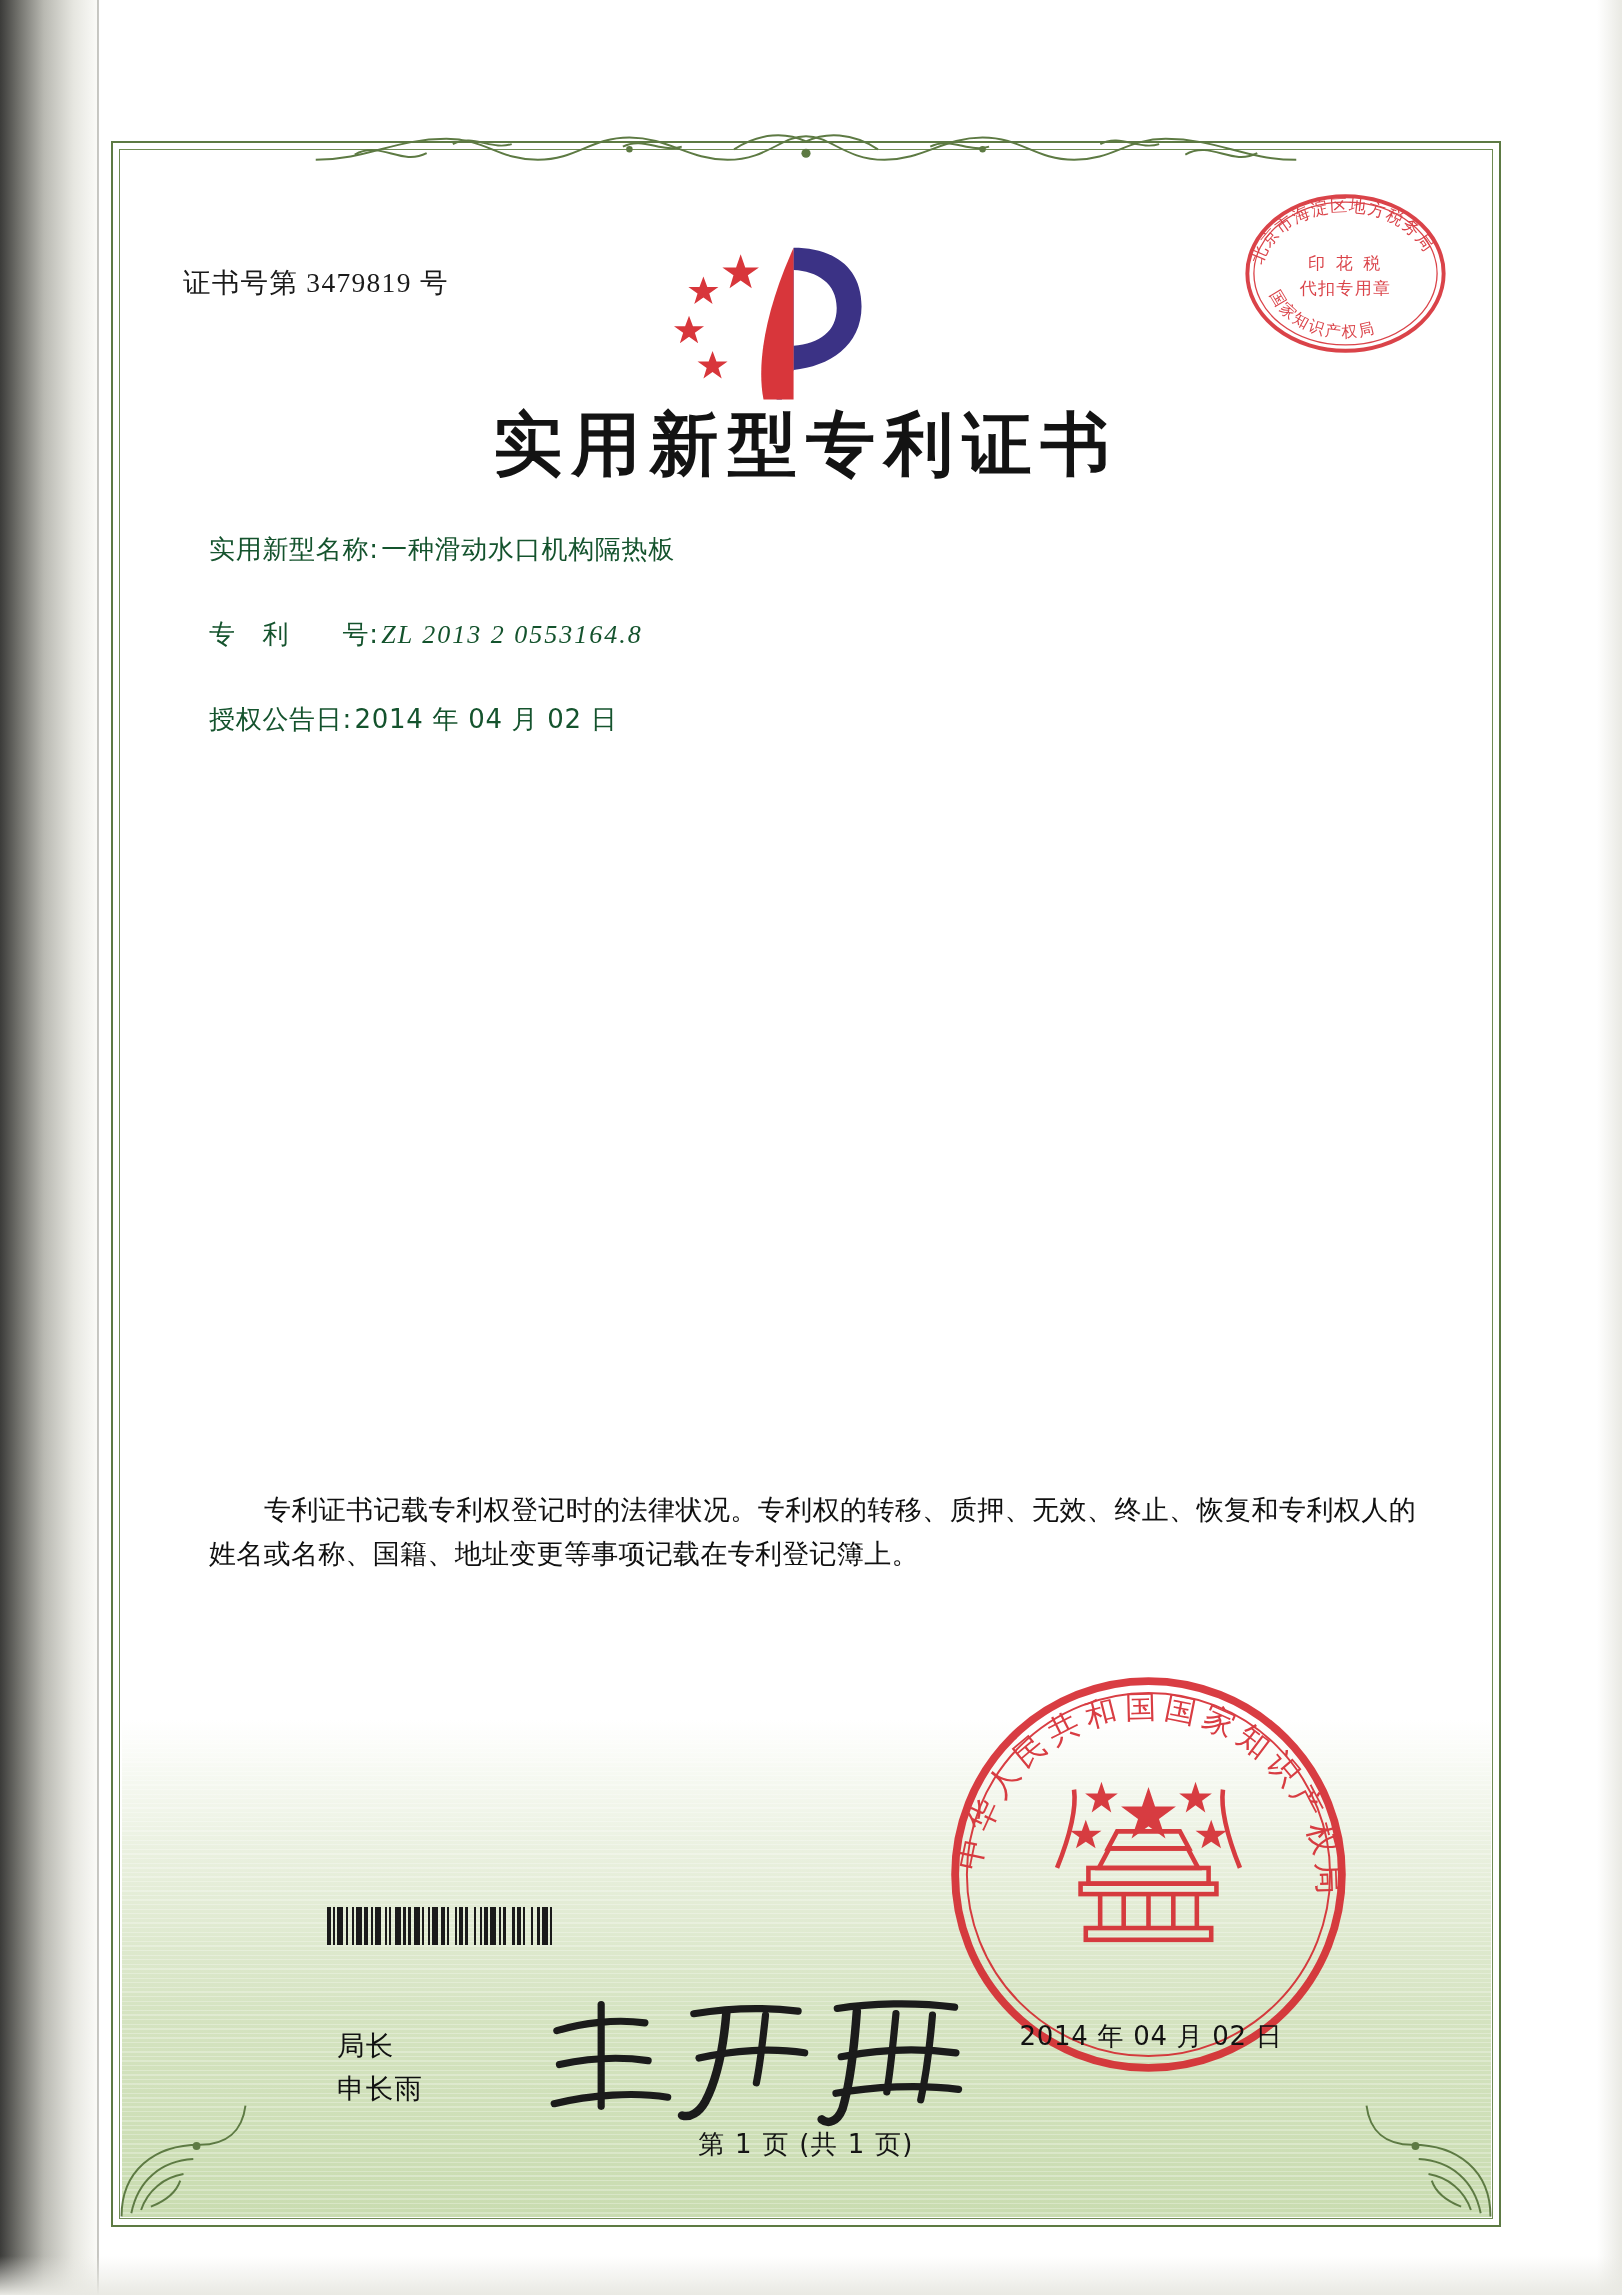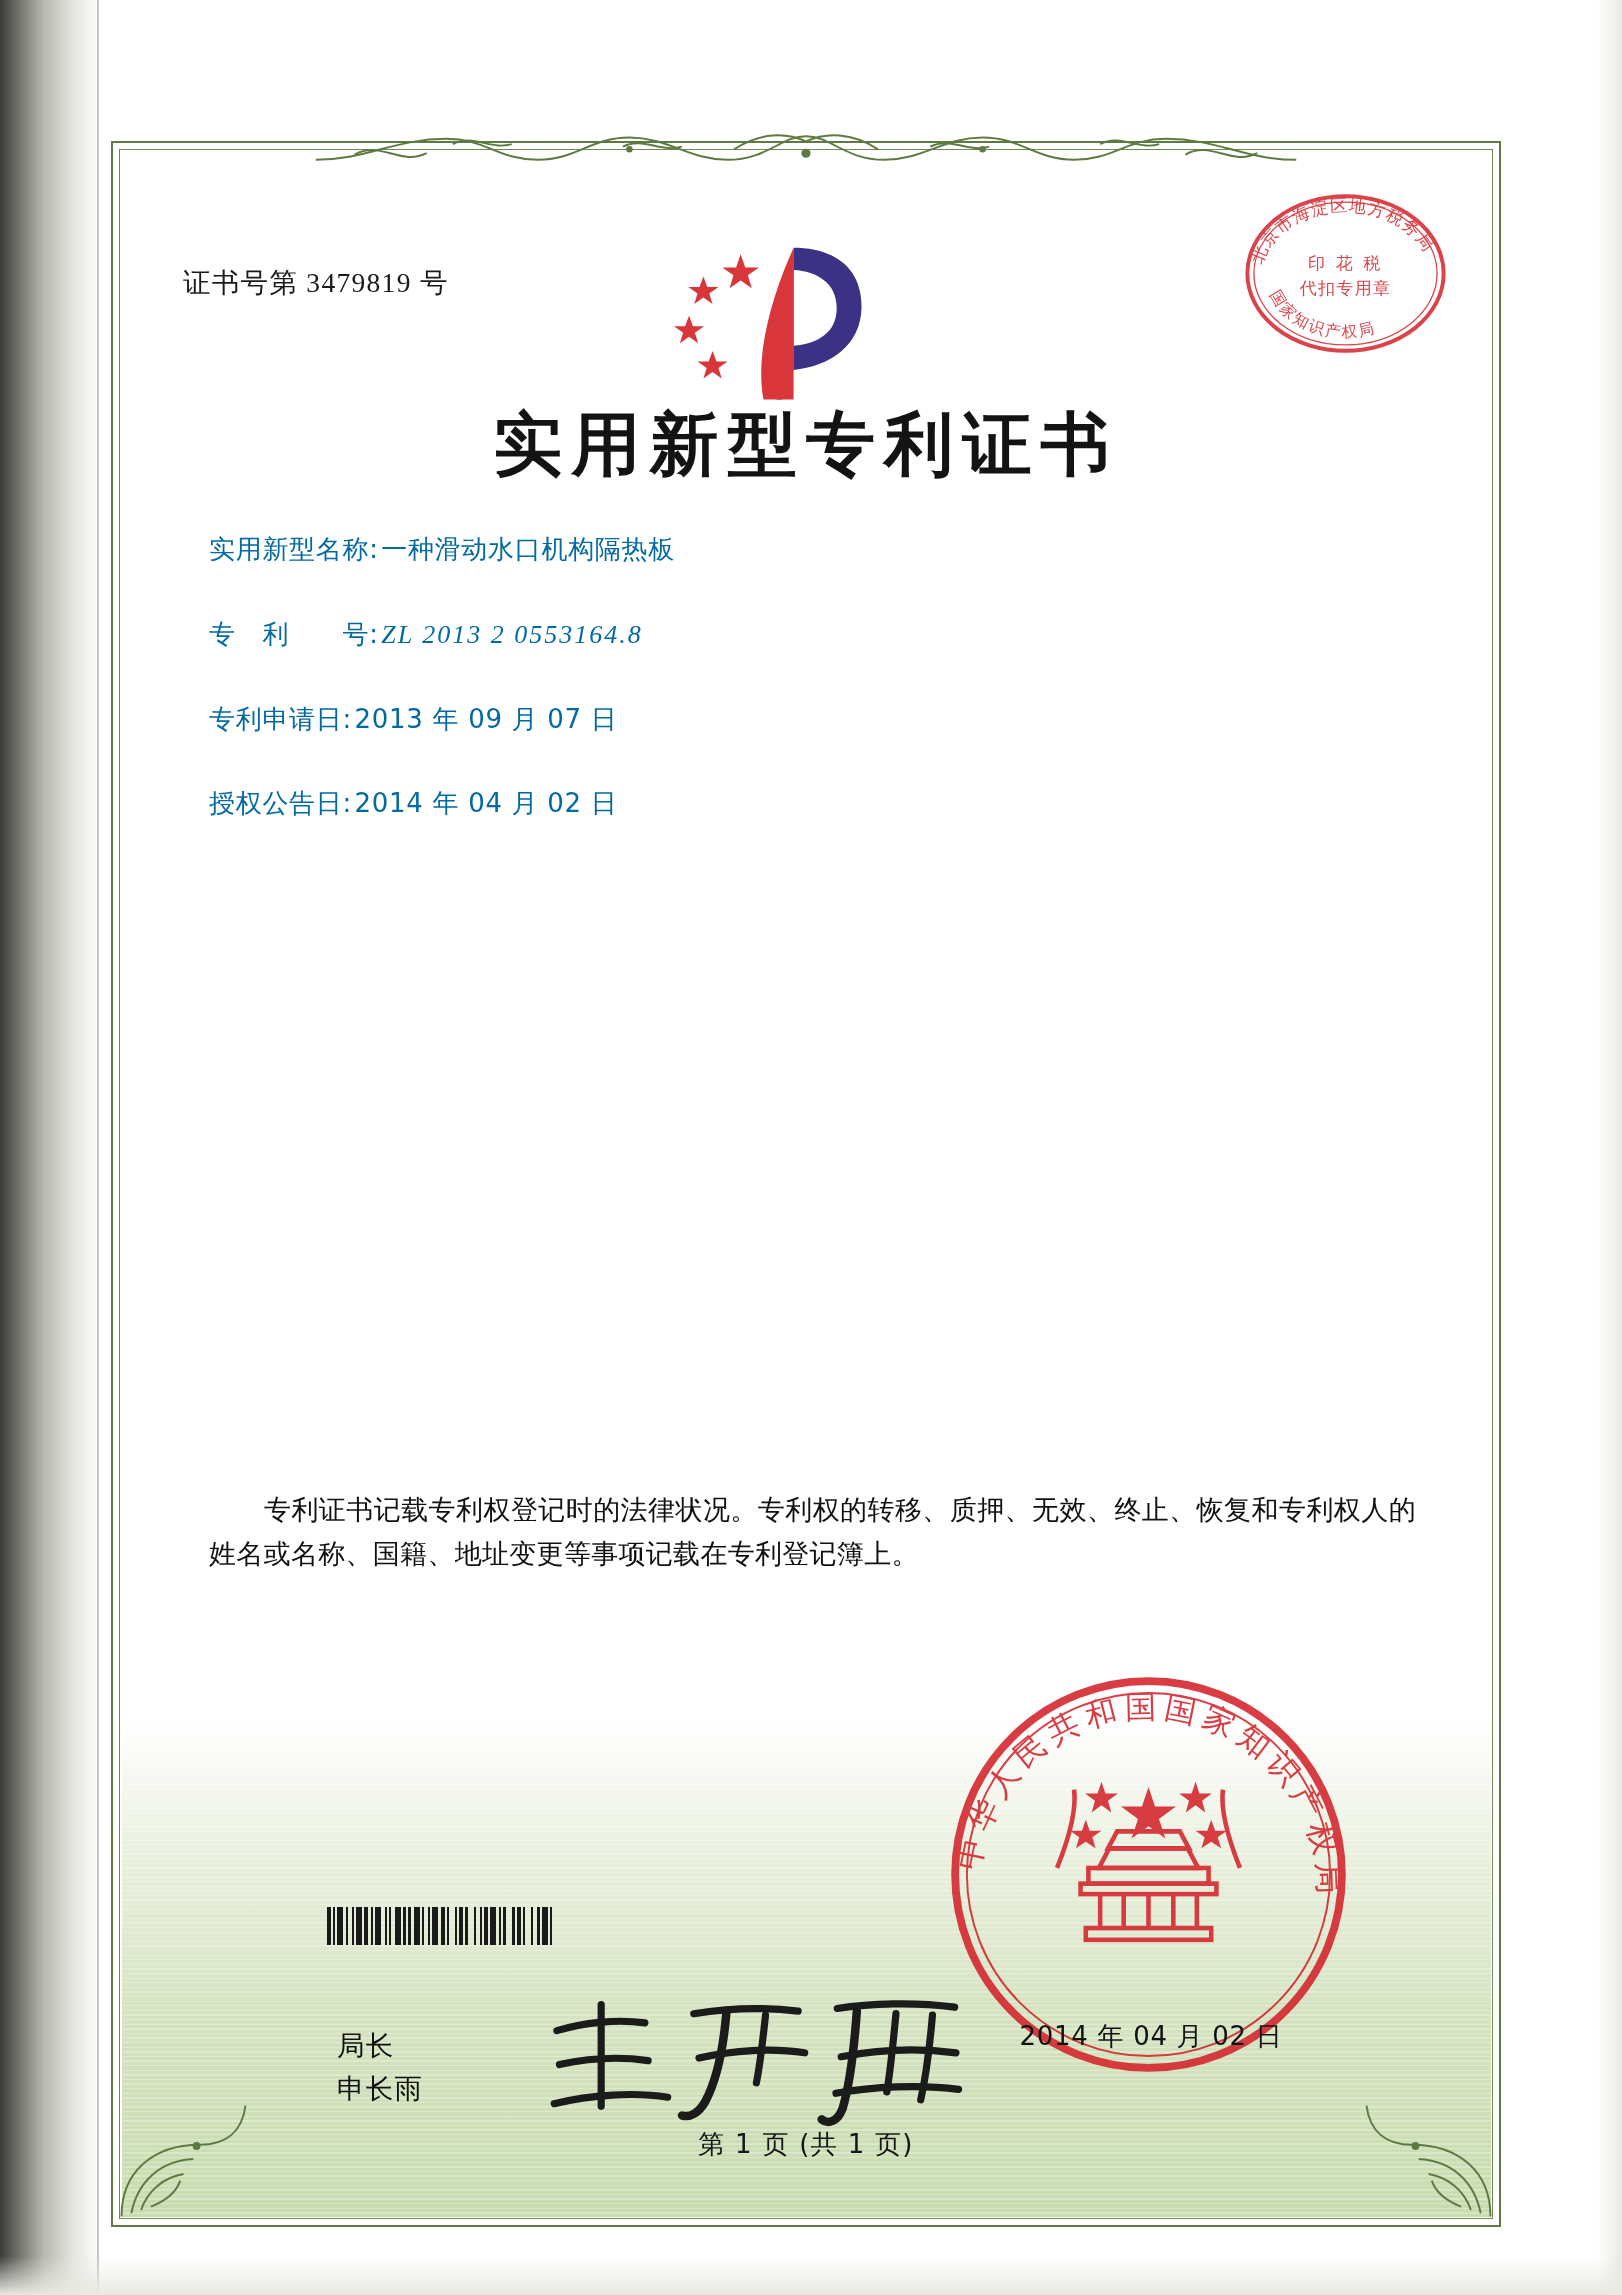--- a/index.html
+++ b/index.html
@@ -153,21 +153,21 @@
     position: absolute;
     left: 98px;
     right: 78px;
     top: 392px;
   }
   .field {
     display: flex;
     align-items: baseline;
     margin-bottom: 51px;
     font-size: 26px;
-    color: #0369a1;
+    color: #14532d;
     line-height: 1.3;
   }
   .field .label {
     white-space: nowrap;
     font-family: "DejaVu Sans", sans-serif;
     font-size: 26px;
     letter-spacing: 0.7px;
   }
   .field .value {
     font-family: "DejaVu Sans", sans-serif;
@@ -353,24 +353,20 @@
   </svg>
 
   <div class="fields">
     <div class="field">
       <span class="label">实用新型名称:</span>
       <span class="value">一种滑动水口机构隔热板</span>
     </div>
     <div class="field">
       <span class="label">专　利　　号:</span>
       <span class="value mono">ZL 2013 2 0553164.8</span>
-    </div>
-    <div class="field">
-      <span class="label">专利申请日:</span>
-      <span class="value">2013 年 09 月 07 日</span>
     </div>
     <div class="field">
       <span class="label">授权公告日:</span>
       <span class="value">2014 年 04 月 02 日</span>
     </div>
   </div>
 
   <div class="body-text">
     <p>专利证书记载专利权登记时的法律状况。专利权的转移、质押、无效、终止、恢复和专利权人的姓名或名称、国籍、地址变更等事项记载在专利登记簿上。</p>
   </div>

